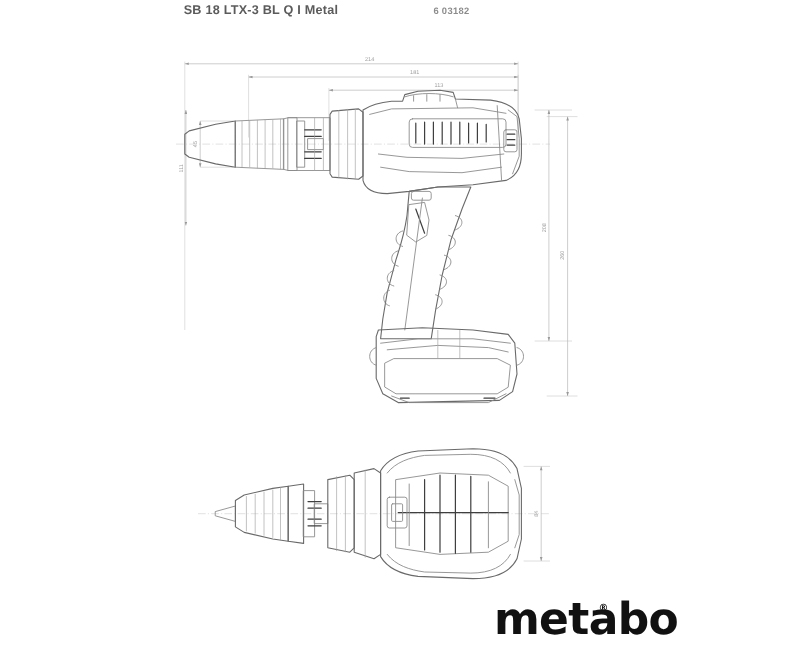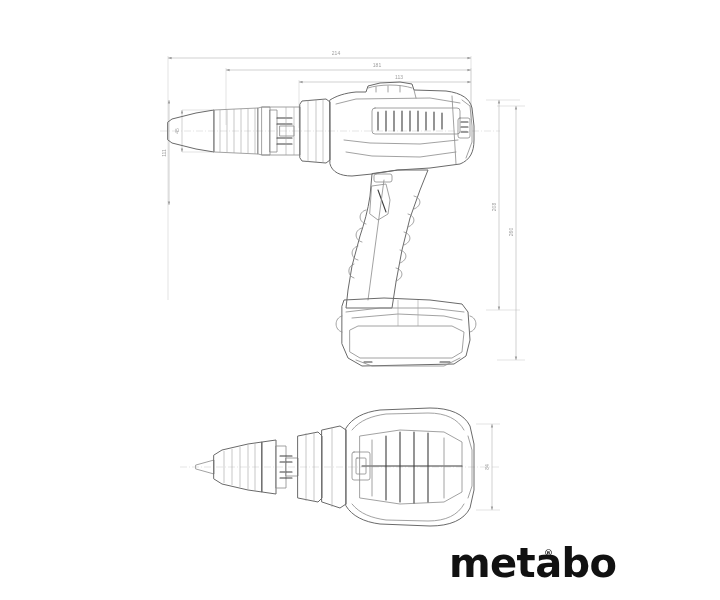--- a/index.html
+++ b/index.html
@@ -46,20 +46,24 @@
     position:absolute;left:112px;top:0px;
     font-family:"DejaVu Sans", sans-serif;
     font-size:9px;font-weight:700;color:#111;
   }
 </style>
 </head>
 <body>
 
 <div id="sheet">
 
+  <div id="header">
+    <div id="title">SB 18 LTX-3 BL Q I Metal</div>
+    <div id="partno">6 03182</div>
+  </div>
 
   <div id="canvas">
     <svg width="720" height="600" viewBox="0 0 720 600" xmlns="http://www.w3.org/2000/svg">
       <defs>
         <style>
           .out{fill:none;stroke:#6a6a6a;stroke-width:1;stroke-linejoin:round;stroke-linecap:round;}
           .out2{fill:none;stroke:#8a8a8a;stroke-width:0.8;stroke-linejoin:round;stroke-linecap:round;}
           .thin{fill:none;stroke:#a2a2a2;stroke-width:0.6;}
           .dkl{fill:none;stroke:#3f3f3f;stroke-width:1.1;stroke-linecap:round;}
           .dim{fill:none;stroke:#b4b4b4;stroke-width:0.6;}

